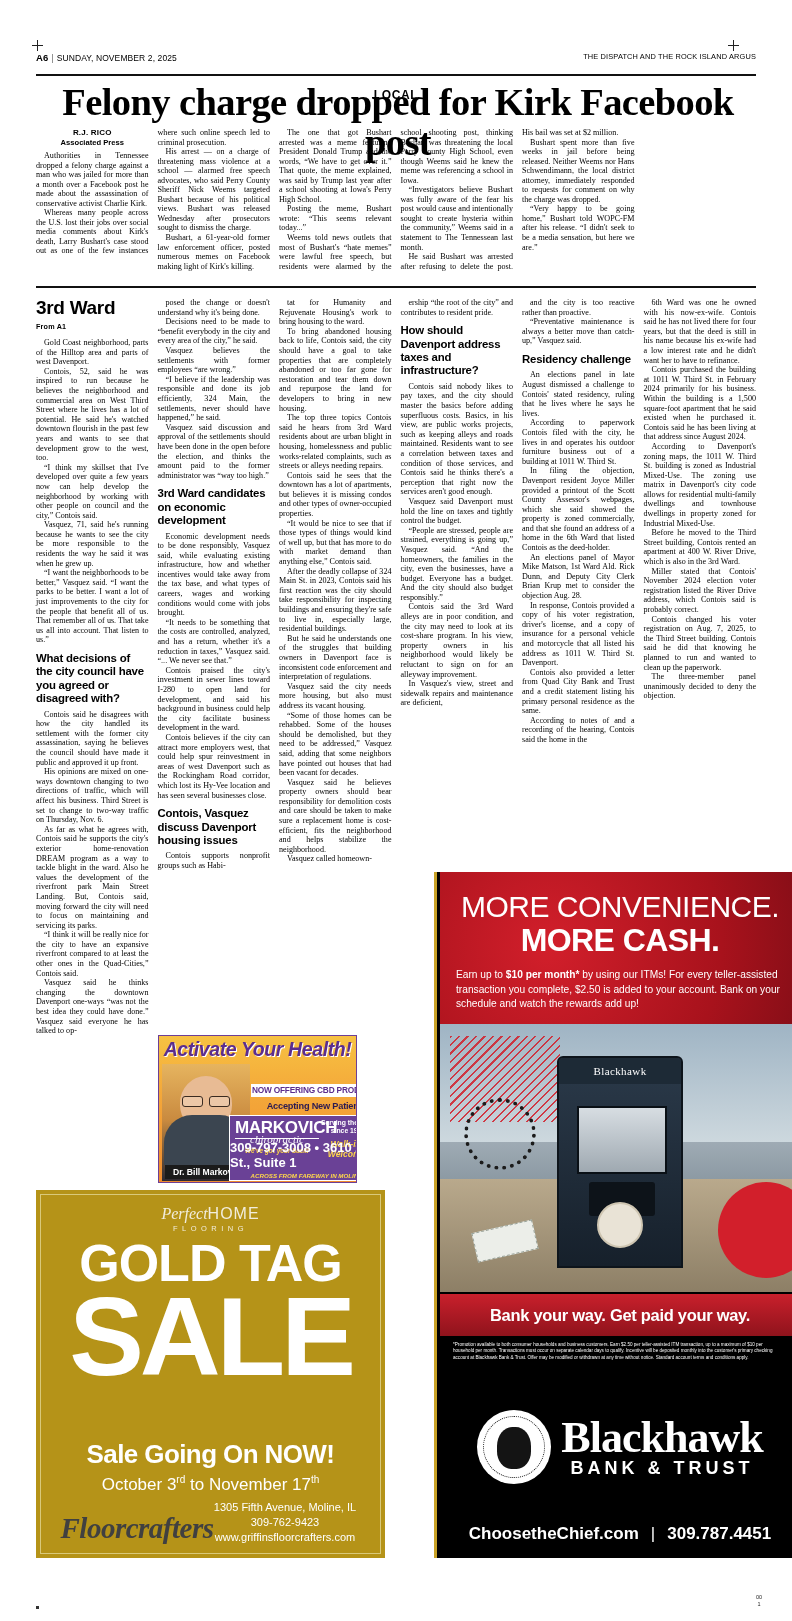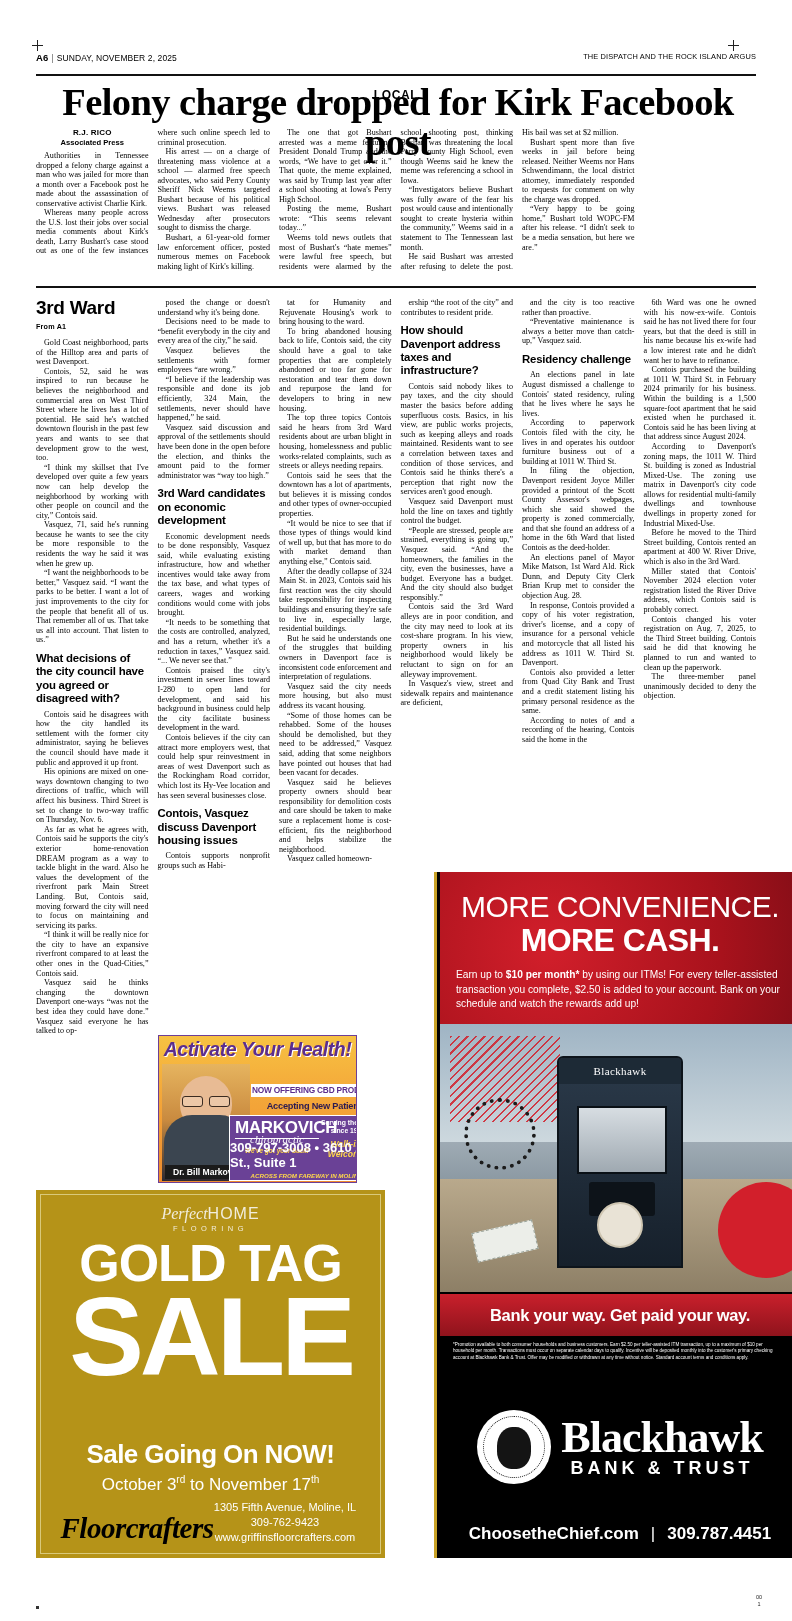--- a/index.html
+++ b/index.html
@@ -219,21 +219,21 @@
     font-size: 26px; color: #fff; letter-spacing: -.6px;
   }
   .gt-dates {
     position: absolute; left: 0; top: 279px; width: 100%; text-align: center;
     font-family: "Liberation Sans", sans-serif; font-size: 17px; color: #fff;
   }
   .gt-dates sup { font-size: 10px; }
   .gt-logo {
     position: absolute; left: 16px; bottom: 8px; width: 160px; text-align: center;
     font-family: "Liberation Serif", serif; font-style: italic; font-weight: bold;
-    font-size: 29px; color: #000000; letter-spacing: -.5px;
+    font-size: 29px; color: #404040; letter-spacing: -.5px;
   }
   .gt-contact {
     position: absolute; right: 10px; bottom: 8px; width: 170px; text-align: center;
     font-family: "Liberation Sans", sans-serif; font-size: 11px; line-height: 15px; color: #fff;
   }
 
   
   .ad-bh {
     left: 390px; top: 872px; width: 412px; height: 686px;
     background: #000; border-left: 3px solid #c9a227; border-right: 3px solid #c9a227; margin-left: 44px;
@@ -407,21 +407,21 @@
 
       <div class="jcol">
         <div class="sec-title">3rd Ward</div>
         <div class="sec-from">From A1</div>
         <p>Gold Coast neighborhood, parts of the Hilltop area and parts of west Davenport.</p>
         <p>Contois, 52, said he was inspired to run because he believes the neighborhood and commercial area on West Third Street where he lives has a lot of potential. He said he's watched downtown flourish in the past few years and wants to see that development grow to the west, too.</p>
         <p>“I think my skillset that I've developed over quite a few years now can help develop the neighborhood by working with other people on council and the city,” Contois said.</p>
         <p>Vasquez, 71, said he's running because he wants to see the city be more responsible to the residents the way he said it was when he grew up.</p>
         <p>“I want the neighborhoods to be better,” Vasquez said. “I want the parks to be better. I want a lot of just improvements to the city for the people that benefit all of us. That remember all of us. That take us all into account. That listen to us.”</p>
         <div class="subhead">What decisions of the city council have you agreed or disagreed with?</div>
-        <p>Contois said he disagrees with how the city handled its settlement with the former city administrator, saying he believes the council should have made it public and approved it up front.</p>
+        <p>Contois said he disagrees with how the city handled its settlement with the former city assassination, saying he believes the council should have made it public and approved it up front.</p>
         <p>His opinions are mixed on one-ways downtown changing to two directions of traffic, which will affect his business. Third Street is set to change to two-way traffic on Thursday, Nov. 6.</p>
         <p>As far as what he agrees with, Contois said he supports the city's exterior home-renovation DREAM program as a way to tackle blight in the ward. Also he values the development of the riverfront park Main Street Landing. But, Contois said, moving forward the city will need to focus on maintaining and servicing its parks.</p>
         <p>“I think it will be really nice for the city to have an expansive riverfront compared to at least the other ones in the Quad-Cities,” Contois said.</p>
         <p>Vasquez said he thinks changing the downtown Davenport one-ways “was not the best idea they could have done.” Vasquez said everyone he has talked to op-</p>
       </div>
 
       <div class="jcol">
         <p>posed the change or doesn't understand why it's being done.</p>
         <p>Decisions need to be made to “benefit everybody in the city and every area of the city,” he said.</p>
         <p>Vasquez believes the settlements with former employees “are wrong.”</p>

